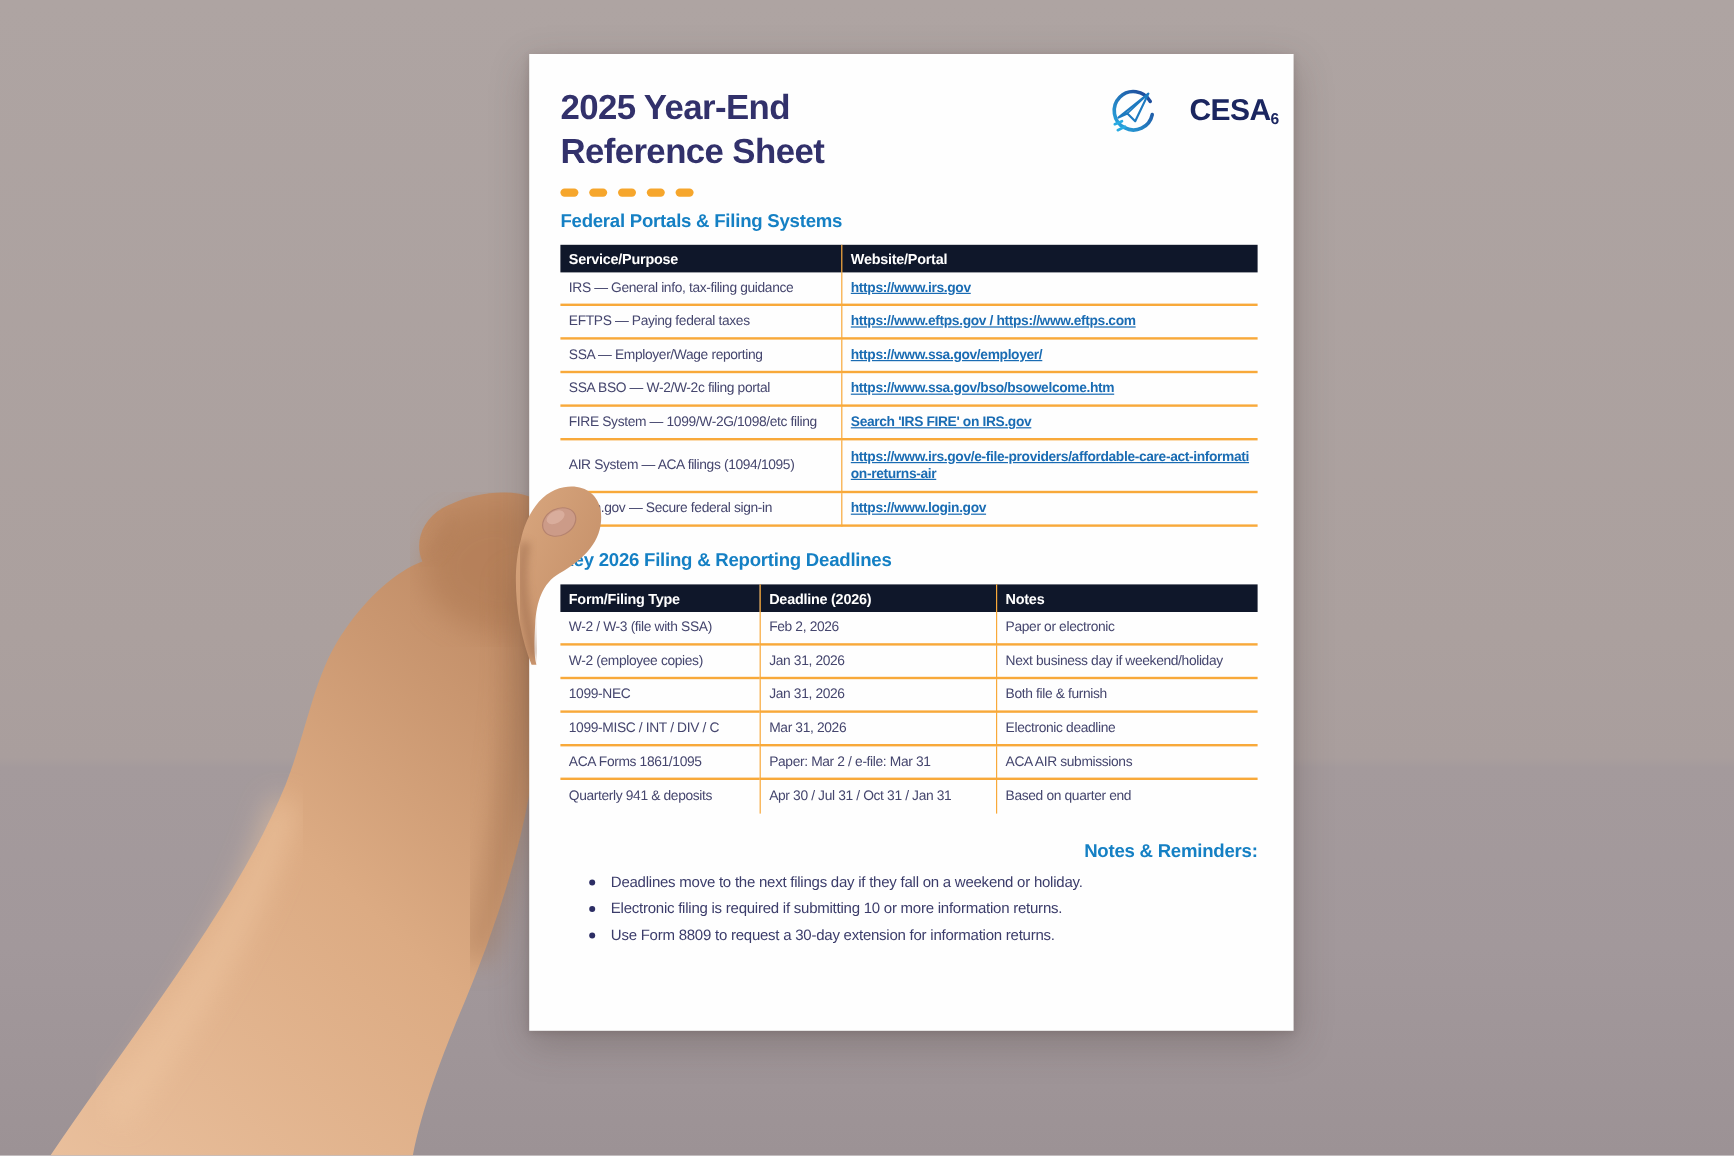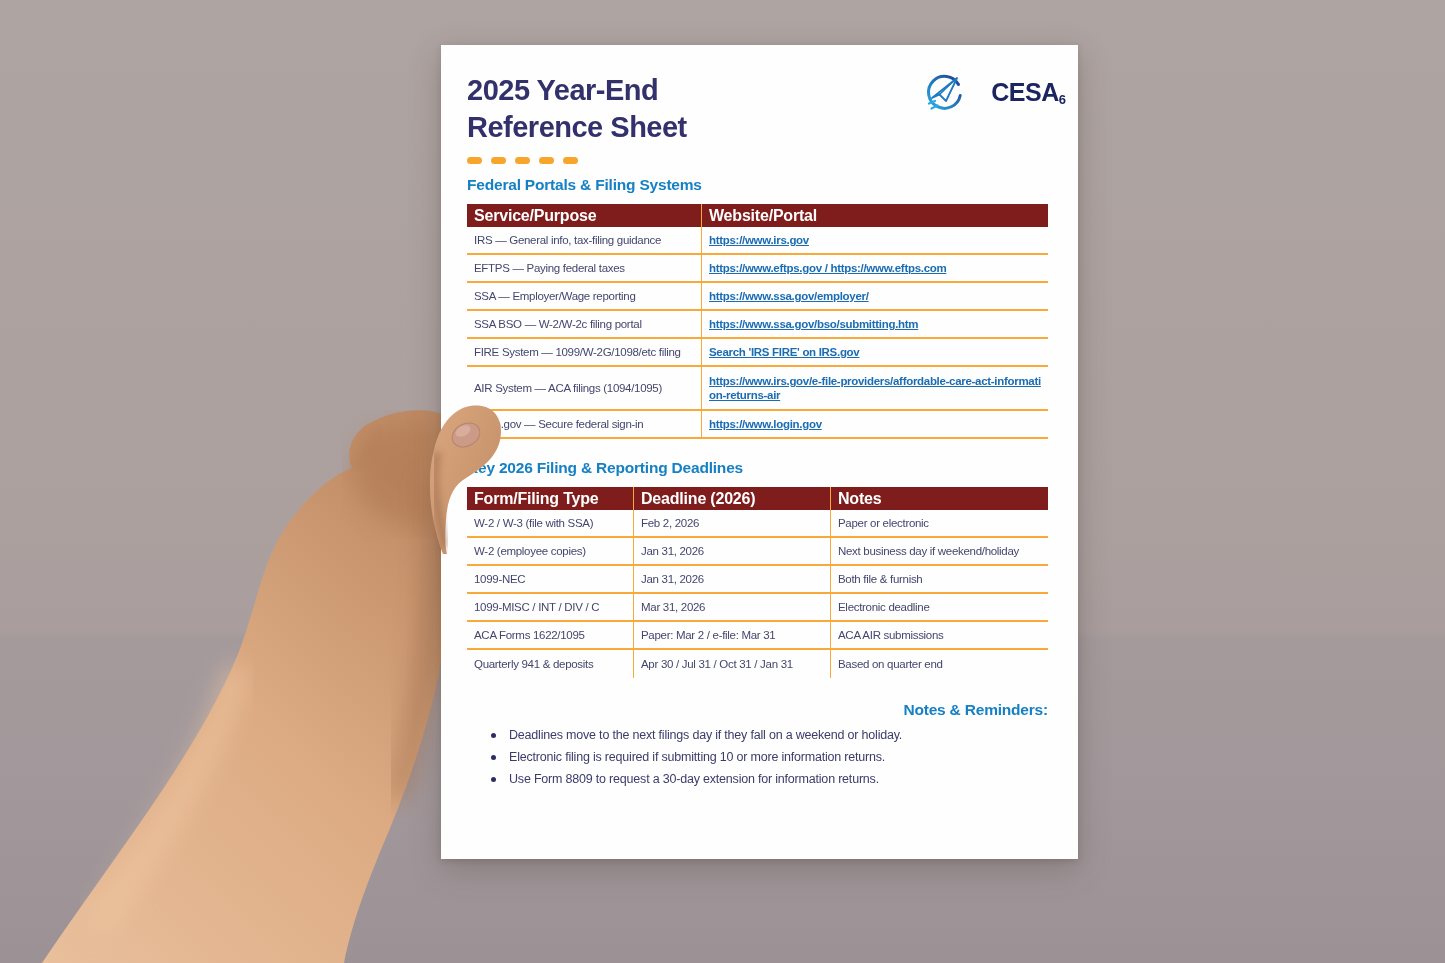--- a/index.html
+++ b/index.html
@@ -29,21 +29,21 @@
 
   .sec-heading{color:#1580c4;font-size:15.5px;font-weight:700;line-height:19px;letter-spacing:-0.2px;}
   .h-portals{margin-top:11px;}
   .h-deadlines{margin-top:19px;}
   .h-notes{margin-top:22px;text-align:right;}
 
   .tbl{margin-top:10px;display:grid;box-sizing:border-box;}
   .tbl-portals{grid-template-columns:234px 347px;}
   .tbl-deadlines{grid-template-columns:166px 197px 218px;}
   .cell{box-sizing:border-box;display:flex;align-items:center;padding-left:7px;padding-right:7px;}
-  .hcell{height:23px;background:#7f1d1d;color:#ffffff;font-size:16px;font-weight:700;letter-spacing:-0.2px;}
+  .hcell{height:23px;background:#0f172a;color:#ffffff;font-size:12px;font-weight:700;letter-spacing:-0.2px;}
   .bcell{height:28px;border-bottom:2px solid #f8a93a;color:#45466e;font-size:11.5px;letter-spacing:-0.3px;}
   .tall{height:44px;}
   .vline{border-left:1.5px solid #f8a93a;}
   .nb{border-bottom:none;}
   .link{color:#1a6cb3;font-weight:700;text-decoration:underline;font-size:11.5px;letter-spacing:-0.3px;
     line-height:14px;word-break:break-all;cursor:pointer;}
 
   .bullets{margin-top:5px;}
   .bullet-row{display:flex;align-items:center;height:22px;}
   .bullet-dot{width:5px;height:5px;border-radius:50%;background:#2c2d64;margin-left:24px;margin-right:13px;flex:0 0 auto;}
@@ -135,21 +135,21 @@
           <span class="link">https://www.eftps.gov / https://www.eftps.com</span>
         </div>
 
       <div class="cell bcell">SSA — Employer/Wage reporting</div>
       <div class="cell bcell vline">
           <span class="link">https://www.ssa.gov/employer/</span>
         </div>
 
       <div class="cell bcell">SSA BSO — W-2/W-2c filing portal</div>
       <div class="cell bcell vline">
-          <span class="link">https://www.ssa.gov/bso/submitting.htm</span>
+          <span class="link">https://www.ssa.gov/bso/bsowelcome.htm</span>
         </div>
 
       <div class="cell bcell">FIRE System — 1099/W-2G/1098/etc filing</div>
       <div class="cell bcell vline">
           <span class="link">Search 'IRS FIRE' on IRS.gov</span>
         </div>
 
       <div class="cell bcell tall">AIR System — ACA filings (1094/1095)</div>
       <div class="cell bcell tall vline">
           <span class="link">https://www.irs.gov/e-file-providers/affordable-care-act-information-returns-air</span>
@@ -177,21 +177,21 @@
       <div class="cell bcell vline">Next business day if weekend/holiday</div>
 
       <div class="cell bcell">1099-NEC</div>
       <div class="cell bcell vline">Jan 31, 2026</div>
       <div class="cell bcell vline">Both file &amp; furnish</div>
 
       <div class="cell bcell">1099-MISC / INT / DIV / C</div>
       <div class="cell bcell vline">Mar 31, 2026</div>
       <div class="cell bcell vline">Electronic deadline</div>
 
-      <div class="cell bcell">ACA Forms 1622/1095</div>
+      <div class="cell bcell">ACA Forms 1861/1095</div>
       <div class="cell bcell vline">Paper: Mar 2 / e-file: Mar 31</div>
       <div class="cell bcell vline">ACA AIR submissions</div>
 
       <div class="cell bcell nb">Quarterly 941 &amp; deposits</div>
       <div class="cell bcell nb vline">Apr 30 / Jul 31 / Oct 31 / Jan 31</div>
       <div class="cell bcell nb vline">Based on quarter end</div>
     </div>
 
     <div class="sec-heading h-notes">Notes &amp; Reminders:</div>
 

